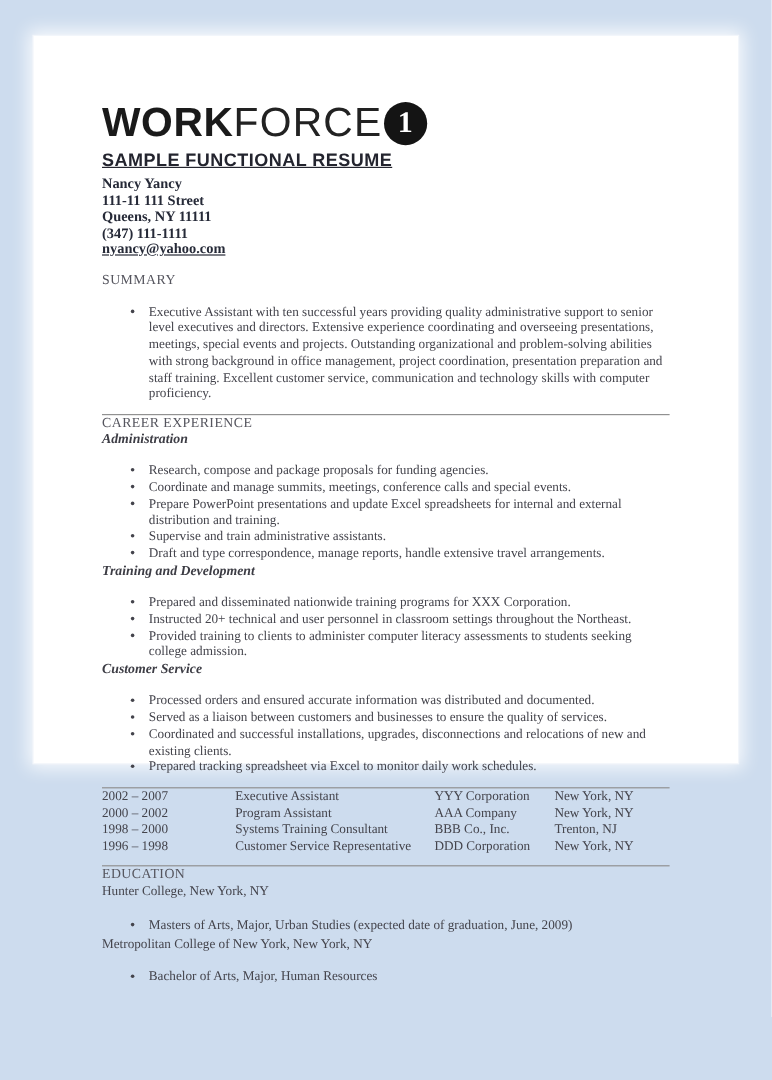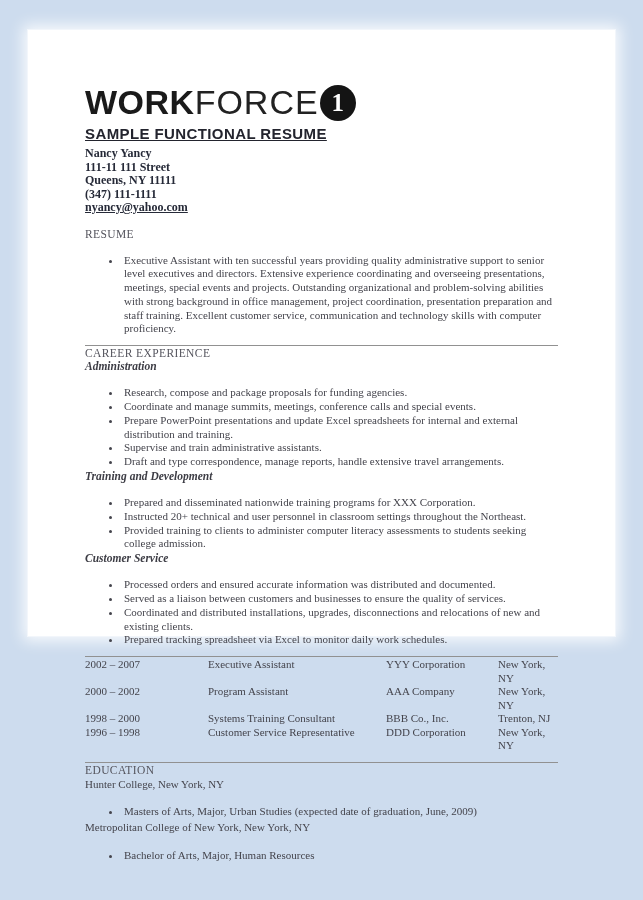--- a/index.html
+++ b/index.html
@@ -36,21 +36,21 @@
   
   .sec-heading { font-size:11.5px; letter-spacing:0.4px; color:#55555e; margin-top:13px; }
   .divider { border:none; border-top:1px solid #919191; margin-top:9px; }
   .bullets { list-style:disc outside; margin-top:14px; padding-left:37px;
              font-size:11px; line-height:13.8px; color:#44444c; }
   .bullets li { padding-left:2px; }
   .group-title { font-size:11.5px; font-weight:bold; font-style:italic; color:#3d3d45; margin-top:1px; }
 
   
   .history { margin-top:1px; font-size:11px; line-height:13.5px; color:#44444c; }
-  .hist-row { display:grid; grid-template-columns:111px 166px 100px 1fr; column-gap:12px; }
+  .hist-row { display:grid; grid-template-columns:111px 166px 100px 1fr; column-gap:0; }
 
   
   .education { font-size:11px; line-height:13.5px; color:#44444c; margin-top:2px; }
   .edu-school { margin-top:2px; }
 </style>
 </head>
 <body>
 
 <div class="canvas">
   <div class="page">
@@ -64,21 +64,21 @@
       <div class="subtitle">SAMPLE FUNCTIONAL RESUME</div>
 
       <div class="contact">
         <div>Nancy Yancy</div>
         <div>111-11 111 Street</div>
         <div>Queens, NY 11111</div>
         <div>(347) 111-1111</div>
         <div><a href="#">nyancy@yahoo.com</a></div>
       </div>
 
-      <div class="sec-heading">RESUME</div>
+      <div class="sec-heading">SUMMARY</div>
       <ul class="bullets">
         <li>Executive Assistant with ten successful years providing quality administrative support to senior level executives and directors. Extensive experience coordinating and overseeing presentations, meetings, special events and projects. Outstanding organizational and problem-solving abilities with strong background in office management, project coordination, presentation preparation and staff training. Excellent customer service, communication and technology skills with computer proficiency.</li>
       </ul>
 
       <hr class="divider">
 
       <div class="sec-heading" style="margin-top:1px">CAREER EXPERIENCE</div>
 
       <div class="group-title">Administration</div>
       <ul class="bullets">
@@ -93,21 +93,21 @@
       <ul class="bullets">
         <li>Prepared and disseminated nationwide training programs for XXX Corporation.</li>
         <li>Instructed 20+ technical and user personnel in classroom settings throughout the Northeast.</li>
         <li>Provided training to clients to administer computer literacy assessments to students seeking college admission.</li>
       </ul>
 
       <div class="group-title">Customer Service</div>
       <ul class="bullets">
         <li>Processed orders and ensured accurate information was distributed and documented.</li>
         <li>Served as a liaison between customers and businesses to ensure the quality of services.</li>
-        <li>Coordinated and distributed installations, upgrades, disconnections and relocations of new and existing clients.</li>
+        <li>Coordinated and successful installations, upgrades, disconnections and relocations of new and existing clients.</li>
         <li>Prepared tracking spreadsheet via Excel to monitor daily work schedules.</li>
       </ul>
 
       <hr class="divider">
 
       <div class="history">
         <div class="hist-row">
           <span>2002 – 2007</span>
           <span>Executive Assistant</span>
           <span>YYY Corporation</span>

